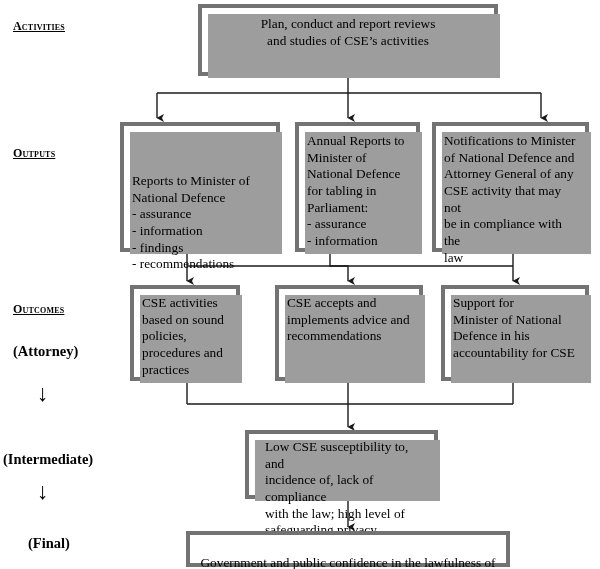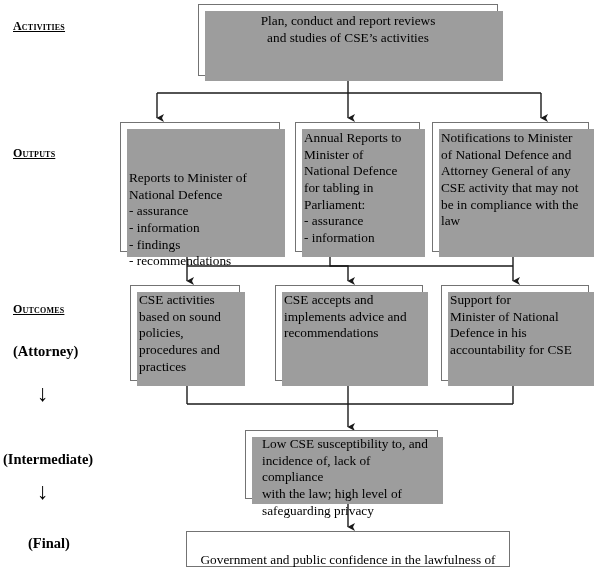--- a/index.html
+++ b/index.html
@@ -28,21 +28,21 @@
     text-decoration:underline;
     letter-spacing:.2px;
     font-size:12px;
   }
   .paren{font-size:14.5px;font-weight:bold;}
 
   
   .box{
     position:absolute;
     background:#ffffff;
-    border:1px solid #737373;
+    border:4px solid #737373;
     box-sizing:border-box;
     z-index:3;
   }
   .box.shadowed::after{
     content:"";
     position:absolute;
     left:6px;top:6px;
     width:100%;height:100%;
     background:#9d9d9d;
     z-index:-1;

